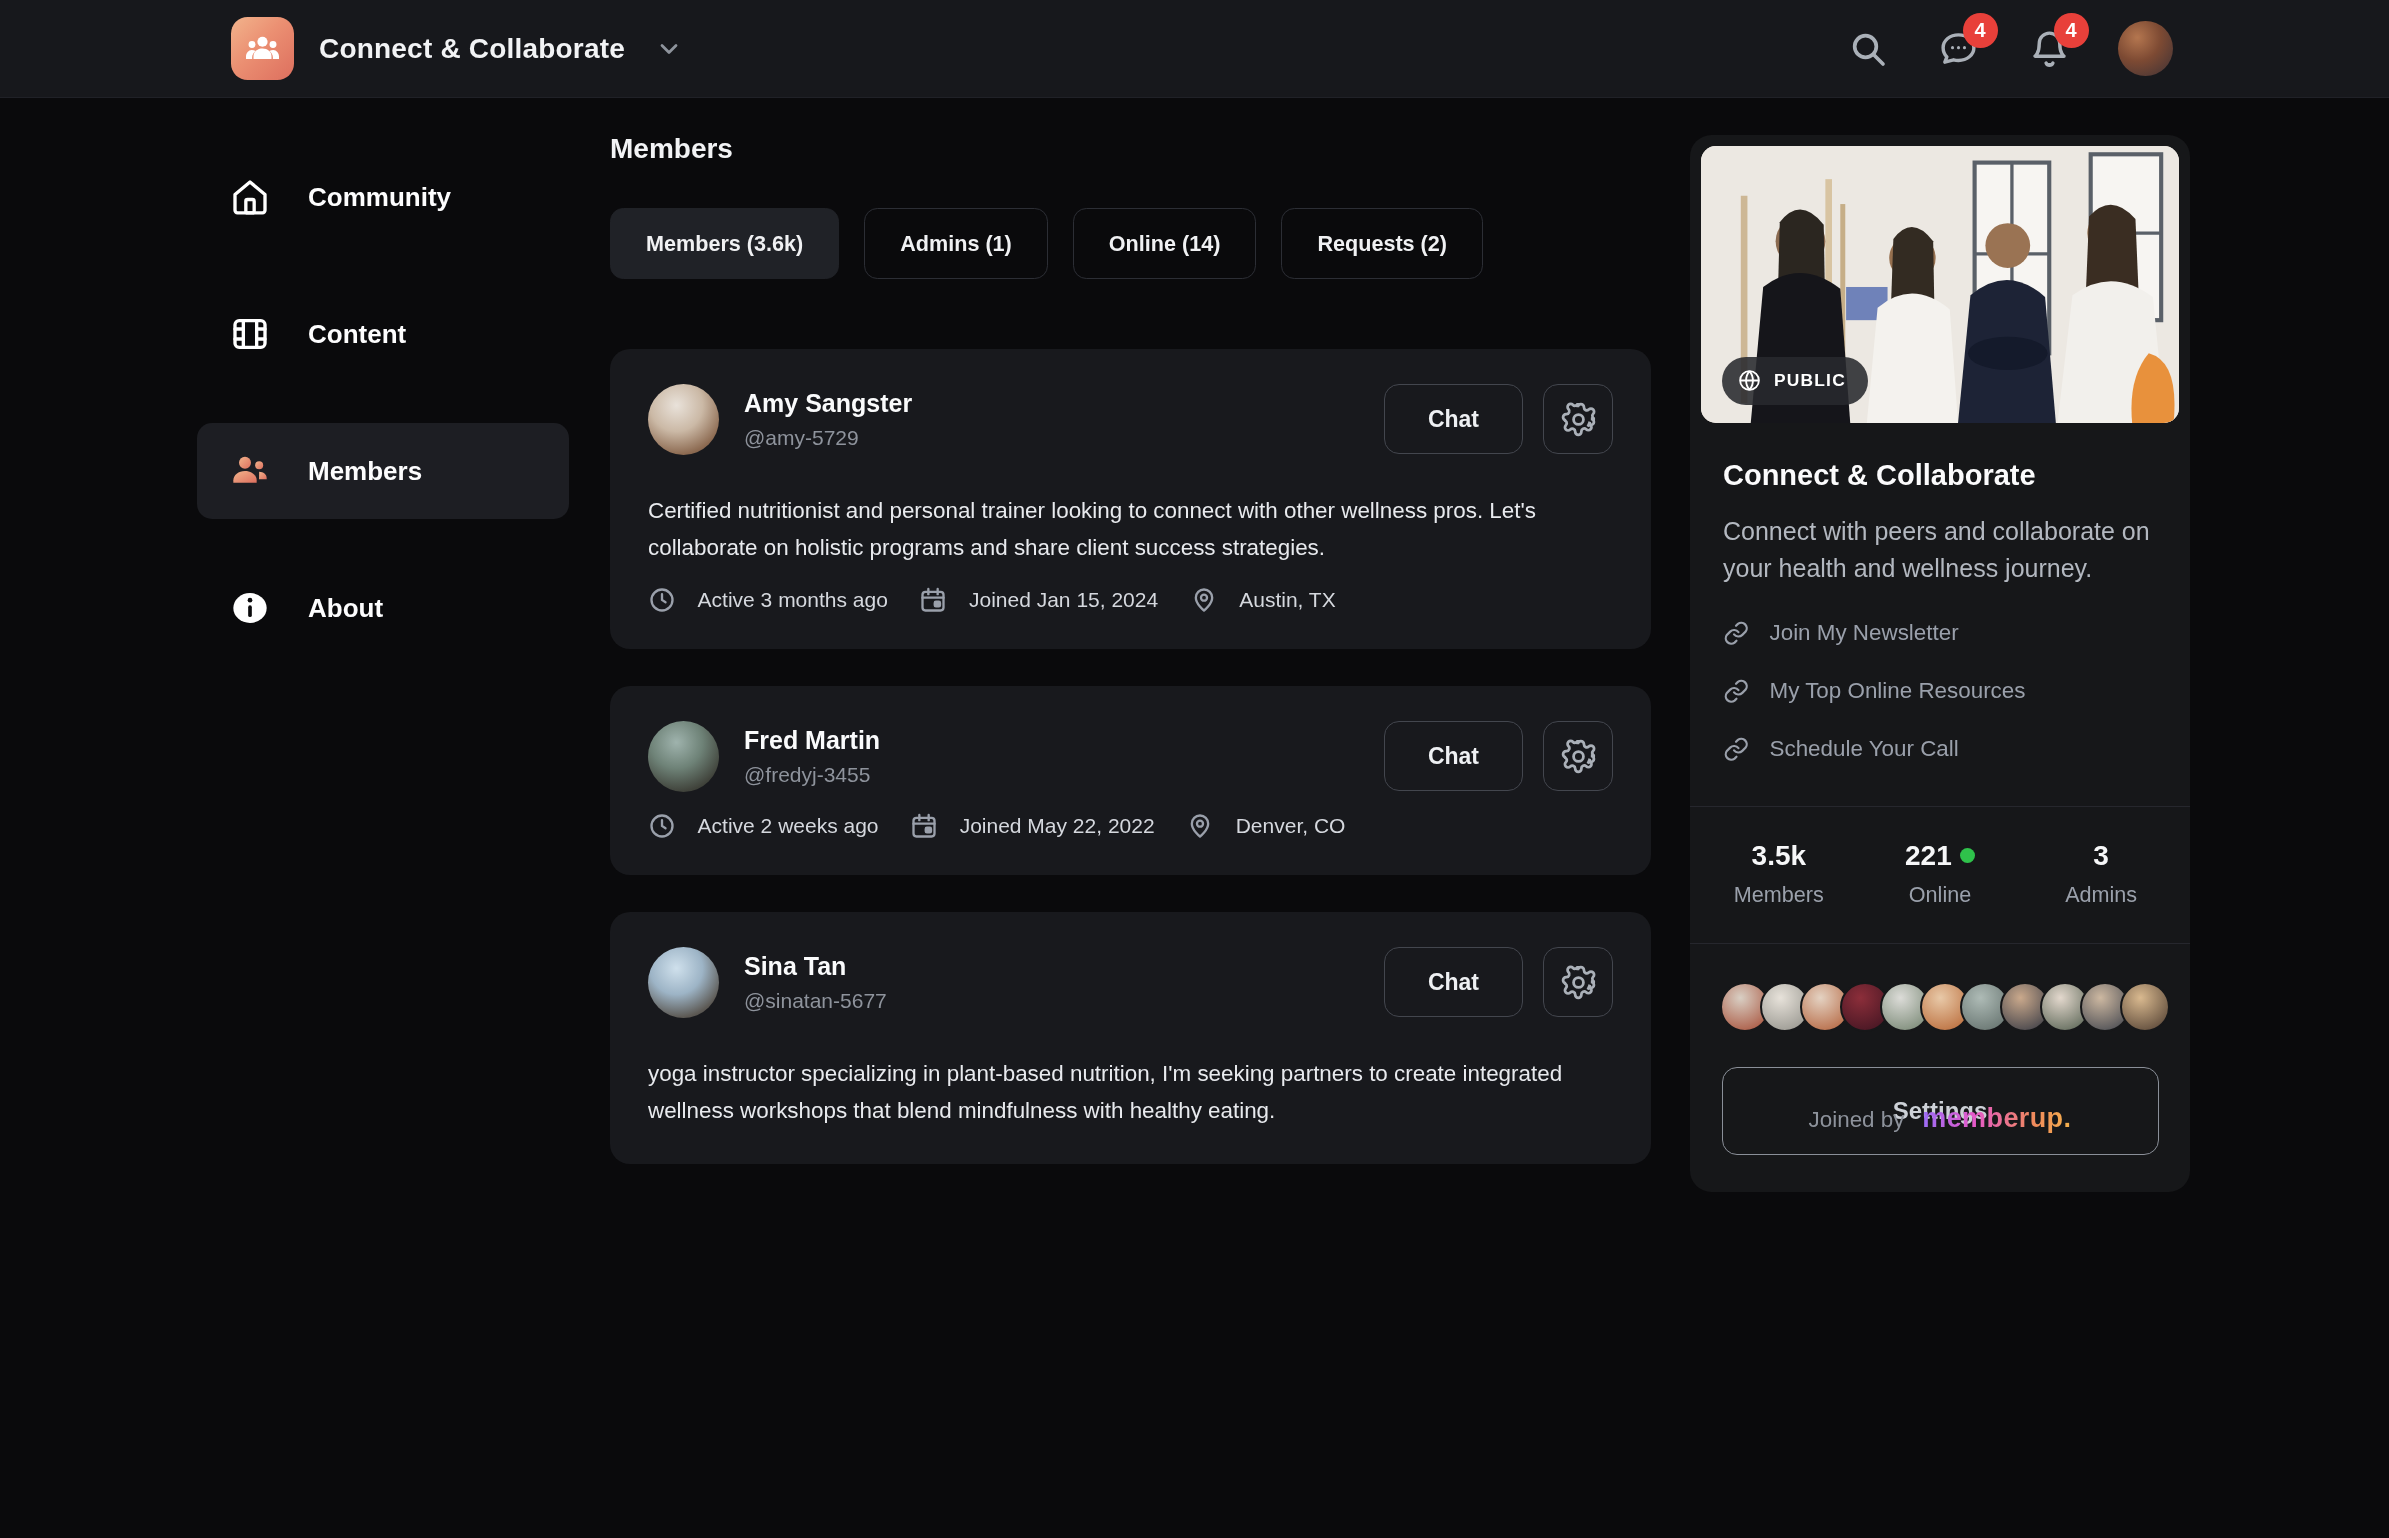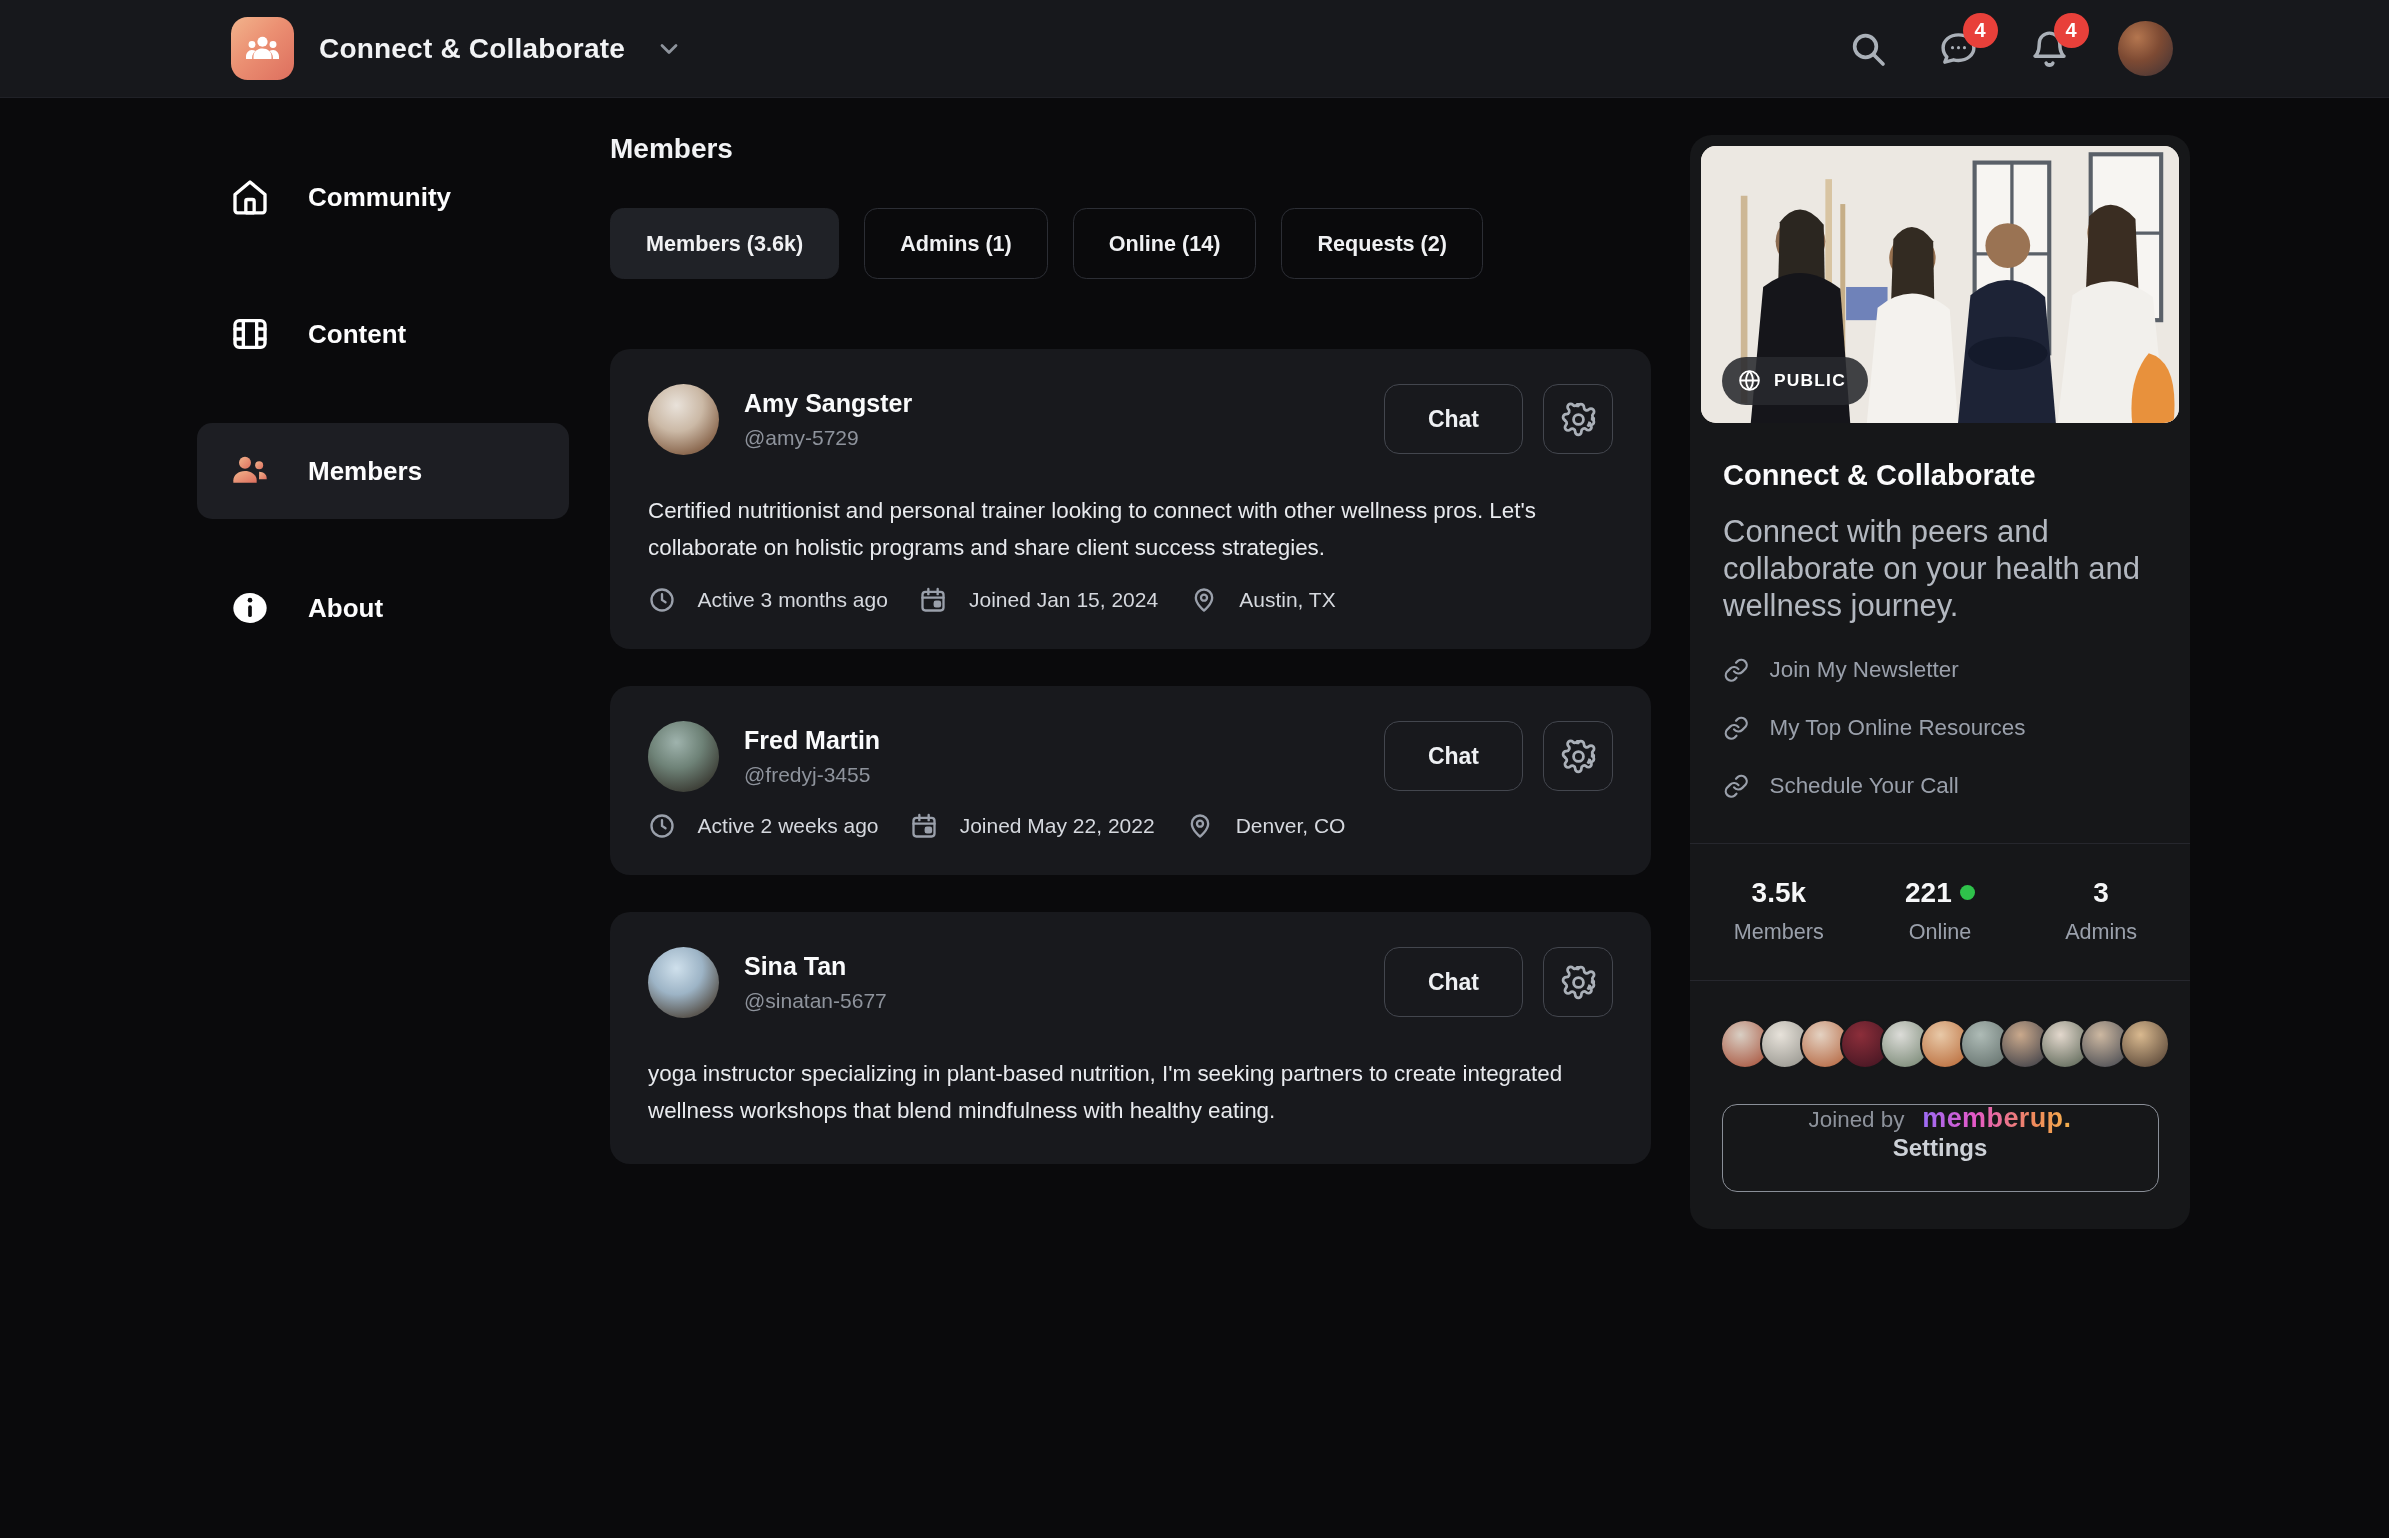--- a/index.html
+++ b/index.html
@@ -48,21 +48,21 @@
   .meta { margin-top:20px; display:flex; gap:31.5px; }
   .meta-row { display:flex; align-items:center; gap:21.6px; font-size:21px; color:#d5d8de; }
 
   
   .panel { position:absolute; left:1690px; top:135px; width:500px; background:#161719; border-radius:21.6px; overflow:hidden; }
   .cover { position:relative; margin:10.8px; height:277px; border-radius:15px; overflow:hidden; background:linear-gradient(180deg,#efece7 0%,#e4ded6 60%,#d8d0c6 100%); }
   .public-badge { position:absolute; left:21.6px; bottom:18px; display:flex; align-items:center; gap:11.6px; background:rgba(40,41,46,.88); border-radius:829px; padding:11.6px 21.6px 11.6px 15px; }
   .public-badge span { color:#fff; font-size:17.4px; font-weight:bold; letter-spacing:1.2px; }
   .panel-body { padding:25px 33px 8.3px 33px; }
   .panel-title { font-size:29px; font-weight:bold; color:#fbfbfc; }
-  .panel-desc { margin-top:21.6px; font-size:31px; line-height:37px; color:#b3b8c0; }
+  .panel-desc { margin-top:21.6px; font-size:25px; line-height:37px; color:#b3b8c0; }
   .links { margin-top:33px; display:flex; flex-direction:column; gap:31.5px; padding-bottom:35px; }
   .link-row { display:flex; align-items:center; gap:20px; font-size:22.4px; color:#9aa0ab; cursor:pointer; }
   .stats { display:flex; border-top:0.8px solid #26272d; border-bottom:0.8px solid #26272d; padding:33px 8.3px 35px 8.3px; }
   .stat { flex:1; text-align:center; }
   .stat-num { font-size:28px; font-weight:bold; color:#f6f7f8; display:inline-flex; align-items:center; gap:8.3px; }
   .dot { width:15px; height:15px; border-radius:50%; background:#2fc24b; display:inline-block; }
   .stat-label { margin-top:10px; font-size:21.6px; color:#9aa0ab; }
   .av-strip { display:flex; padding:38px 30px 6.6px 30px; }
   .s-av { width:50px; height:50px; border-radius:50%; border:2.5px solid #161719; margin-left:-10px; flex:0 0 auto; }
   .s-av:first-child { margin-left:0; }

